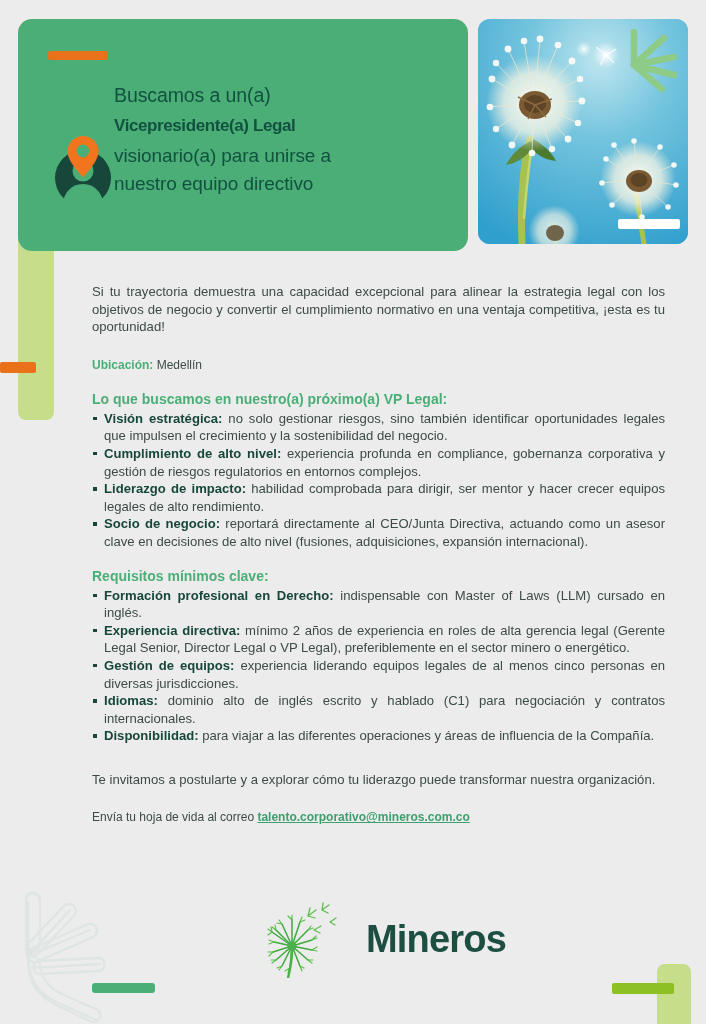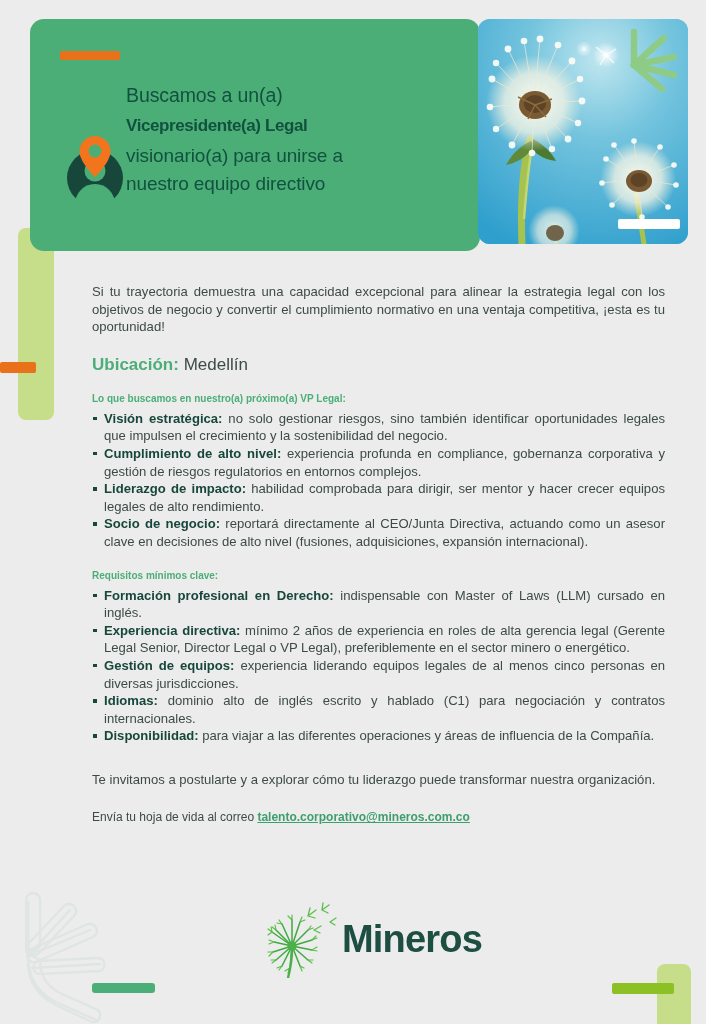--- a/index.html
+++ b/index.html
@@ -64,21 +64,21 @@
   .deco-fan-bl {
     position: absolute;
     left: 4px; top: 884px;
     width: 180px; height: 140px;
     z-index: 1;
   }
 
   
   .hero-card {
     position: absolute;
-    left: 30px; top: 19px;
+    left: 18px; top: 19px;
     width: 450px; height: 232px;
     background: #4cae77;
     border-radius: 14px;
     z-index: 4;
   }
   .hero-orange-bar {
     position: absolute;
     left: 30px; top: 32px;
     width: 60px; height: 9px;
     background: #e8711a;
@@ -146,31 +146,31 @@
     line-height: 17.6px;
     text-align: justify;
     color: #3d4b46;
   }
   .para.plain { text-align: left; }
   .spacer-16 { height: 16px; }
   .spacer-20 { height: 20px; }
   .spacer-26 { height: 26px; }
 
   .loc-line {
-    font-size: 17px;
+    font-size: 12px;
     line-height: 18px;
   }
   .loc-label {
     color: #4cae77;
     font-weight: 700;
   }
   .loc-value { color: #3d4b46; }
 
   .sect-head {
-    font-size: 10px;
+    font-size: 14px;
     font-weight: 700;
     color: #4cae77;
     line-height: 18px;
     margin-bottom: 2px;
   }
 
   ul.blist { list-style: none; }
   ul.blist li {
     position: relative;
     padding-left: 12px;
@@ -204,20 +204,21 @@
   }
 
   
   .logo-wrap {
     position: absolute;
     left: 262px; top: 900px;
     width: 200px; height: 78px;
     z-index: 5;
     display: flex;
     align-items: center;
+    gap: 24px;
   }
   .logo-mark { width: 78px; height: 78px; flex: none; }
   .logo-word {
     font-size: 38px;
     font-weight: 700;
     color: #1d4e42;
     letter-spacing: -0.8px;
     margin-left: 2px;
   }
 </style>

